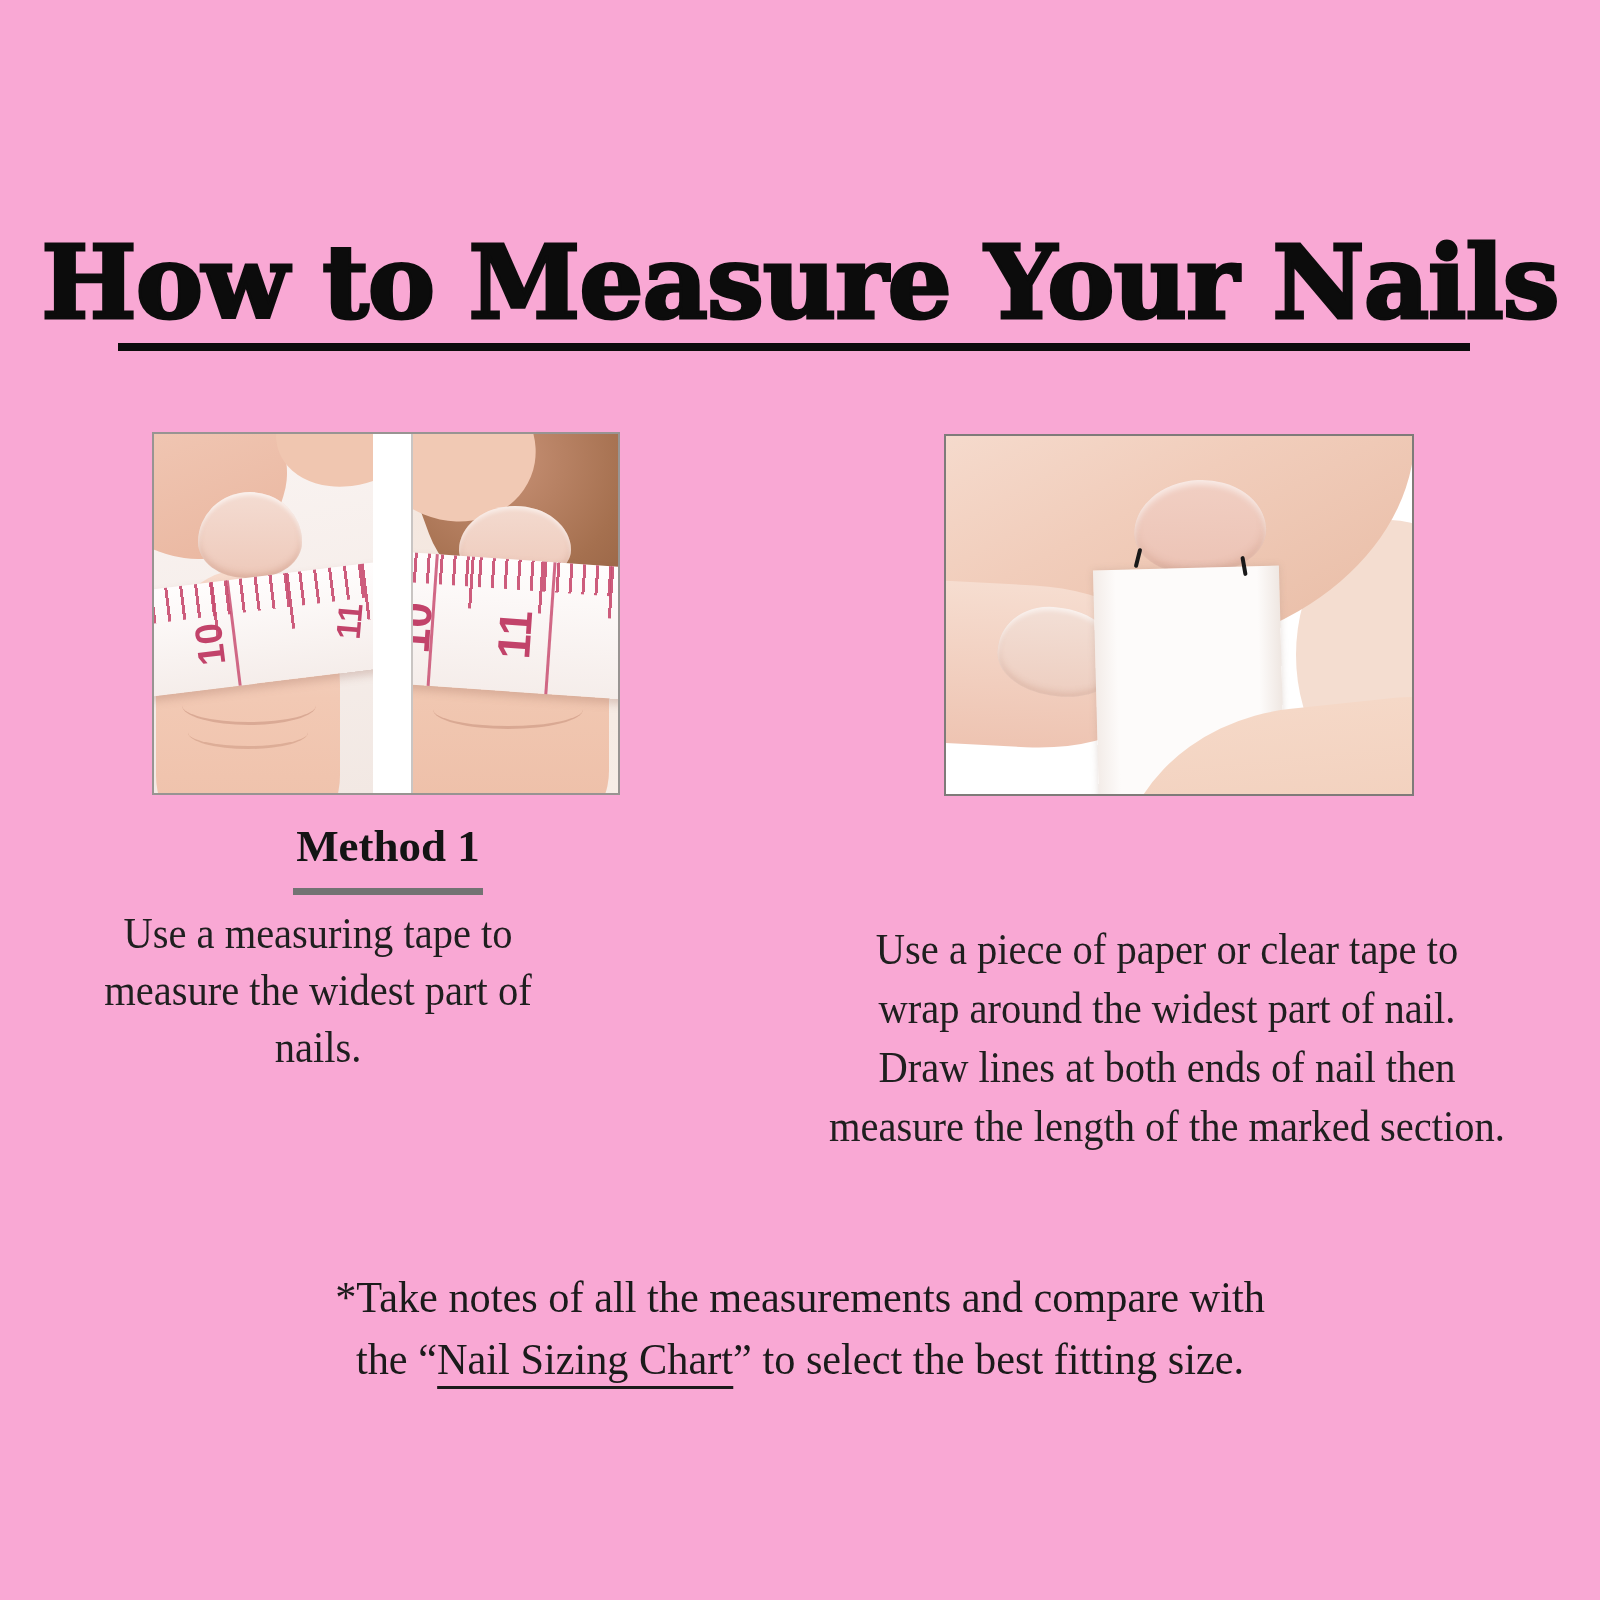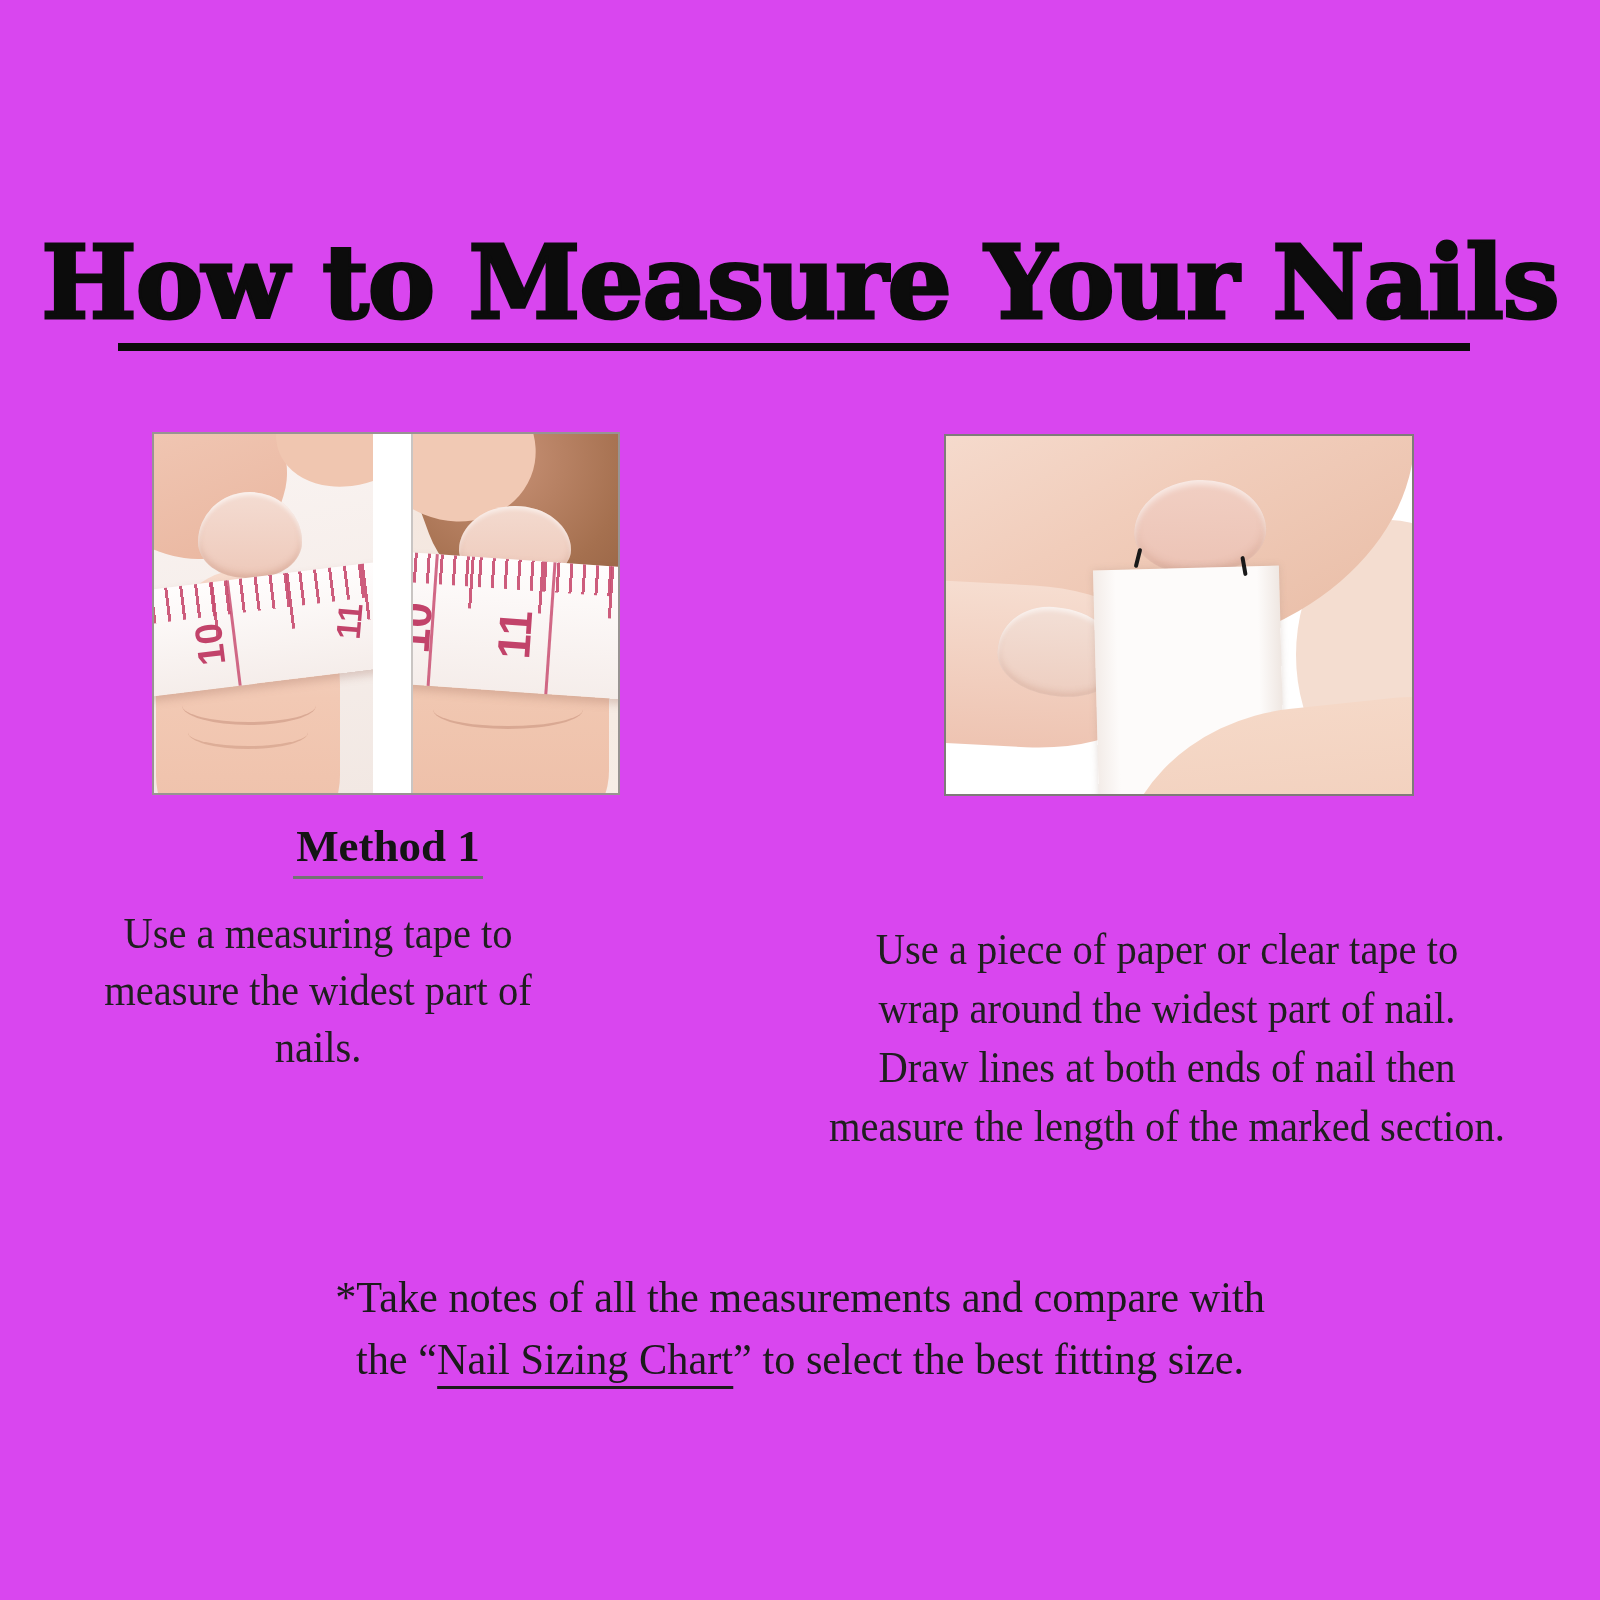--- a/index.html
+++ b/index.html
@@ -1,16 +1,16 @@
 <!DOCTYPE html>
 <html><head>
 <meta charset="utf-8">
 <style>
   html,body{margin:0;padding:0;background:#ffffff;}
-  #canvas{position:relative;width:1600px;height:1600px;background:#d946ef;overflow:hidden;
+  #canvas{position:relative;width:1600px;height:1600px;background:#f9a8d4;overflow:hidden;
           font-family:"Liberation Serif",serif;color:#1c1c1c;}
   .abs{position:absolute;}
 
   
   #page-title{top:230px;left:0;width:1600px;text-align:center;
     font-family:"DejaVu Serif",serif;font-weight:900;font-size:101px;line-height:1.04;
     color:#0c0c0c;-webkit-text-stroke:3px #0c0c0c;letter-spacing:-1px;white-space:nowrap;}
   #title-underline{left:118px;top:343px;width:1352px;height:8px;background:#0c0c0c;}
 
   
@@ -58,21 +58,21 @@
   .m2-leftfinger{left:-34px;top:150px;width:262px;height:162px;background:linear-gradient(180deg,#f6ddd0,#eec4b2);border-radius:0 55% 55% 0 / 0 50% 50% 0;transform:rotate(3deg);}
   .m2-leftnail{left:52px;top:172px;width:122px;height:88px;background:linear-gradient(175deg,#f3e0d7,#edcdbf);border-radius:46% 54% 50% 50% / 55% 60% 45% 45%;box-shadow:inset 0 3px 5px rgba(255,255,255,.7),inset 0 -4px 6px rgba(185,125,100,.25);transform:rotate(8deg);}
   .m2-paper{left:150px;top:132px;width:186px;height:236px;background:linear-gradient(90deg,#f3ece8 0%,#fdfbfa 12%,#fdfbfa 88%,#efe7e2 100%);transform:rotate(-1.5deg);box-shadow:0 0 7px rgba(170,140,125,.3);}
   .m2-mark{position:absolute;width:4px;height:20px;background:#191919;border-radius:2px;}
   .m2-mark1{left:190px;top:112px;transform:rotate(14deg);}
   .m2-mark2{left:296px;top:120px;transform:rotate(-10deg);}
   .m2-bottomfinger{left:168px;top:270px;width:420px;height:230px;background:linear-gradient(180deg,#f5d8c7,#efc9b4);border-radius:45% 30% 0 0 / 70% 45% 0 0;transform:rotate(-6deg);}
 
   
   .method-h{top:822px;width:400px;text-align:center;font-size:45px;font-weight:bold;color:#141414;line-height:1.1;}
-  .method-h span{display:inline-block;border-bottom:3px solid #737373;padding:0 3px 4px 3px;}
+  .method-h span{display:inline-block;border-bottom:7px solid #737373;padding:0 3px 16px 3px;}
   #method1-h{left:188px;}
   #method2-h{left:972px;}
   .desc{font-size:45px;color:#1f1f1f;text-align:center;transform:scaleX(.9);transform-origin:center top;}
   #m1-desc{left:48px;top:905px;width:540px;line-height:57px;}
   #m2-desc{left:767px;top:920px;width:800px;line-height:59px;}
   #footnote{left:150px;top:1266px;width:1300px;text-align:center;font-size:45px;line-height:62px;color:#1b1b1b;transform:scaleX(.94);transform-origin:center top;}
   #footnote .chart-ref{border-bottom:3px solid #1b1b1b;padding-bottom:2px;}
 </style>
 </head>
 <body>

